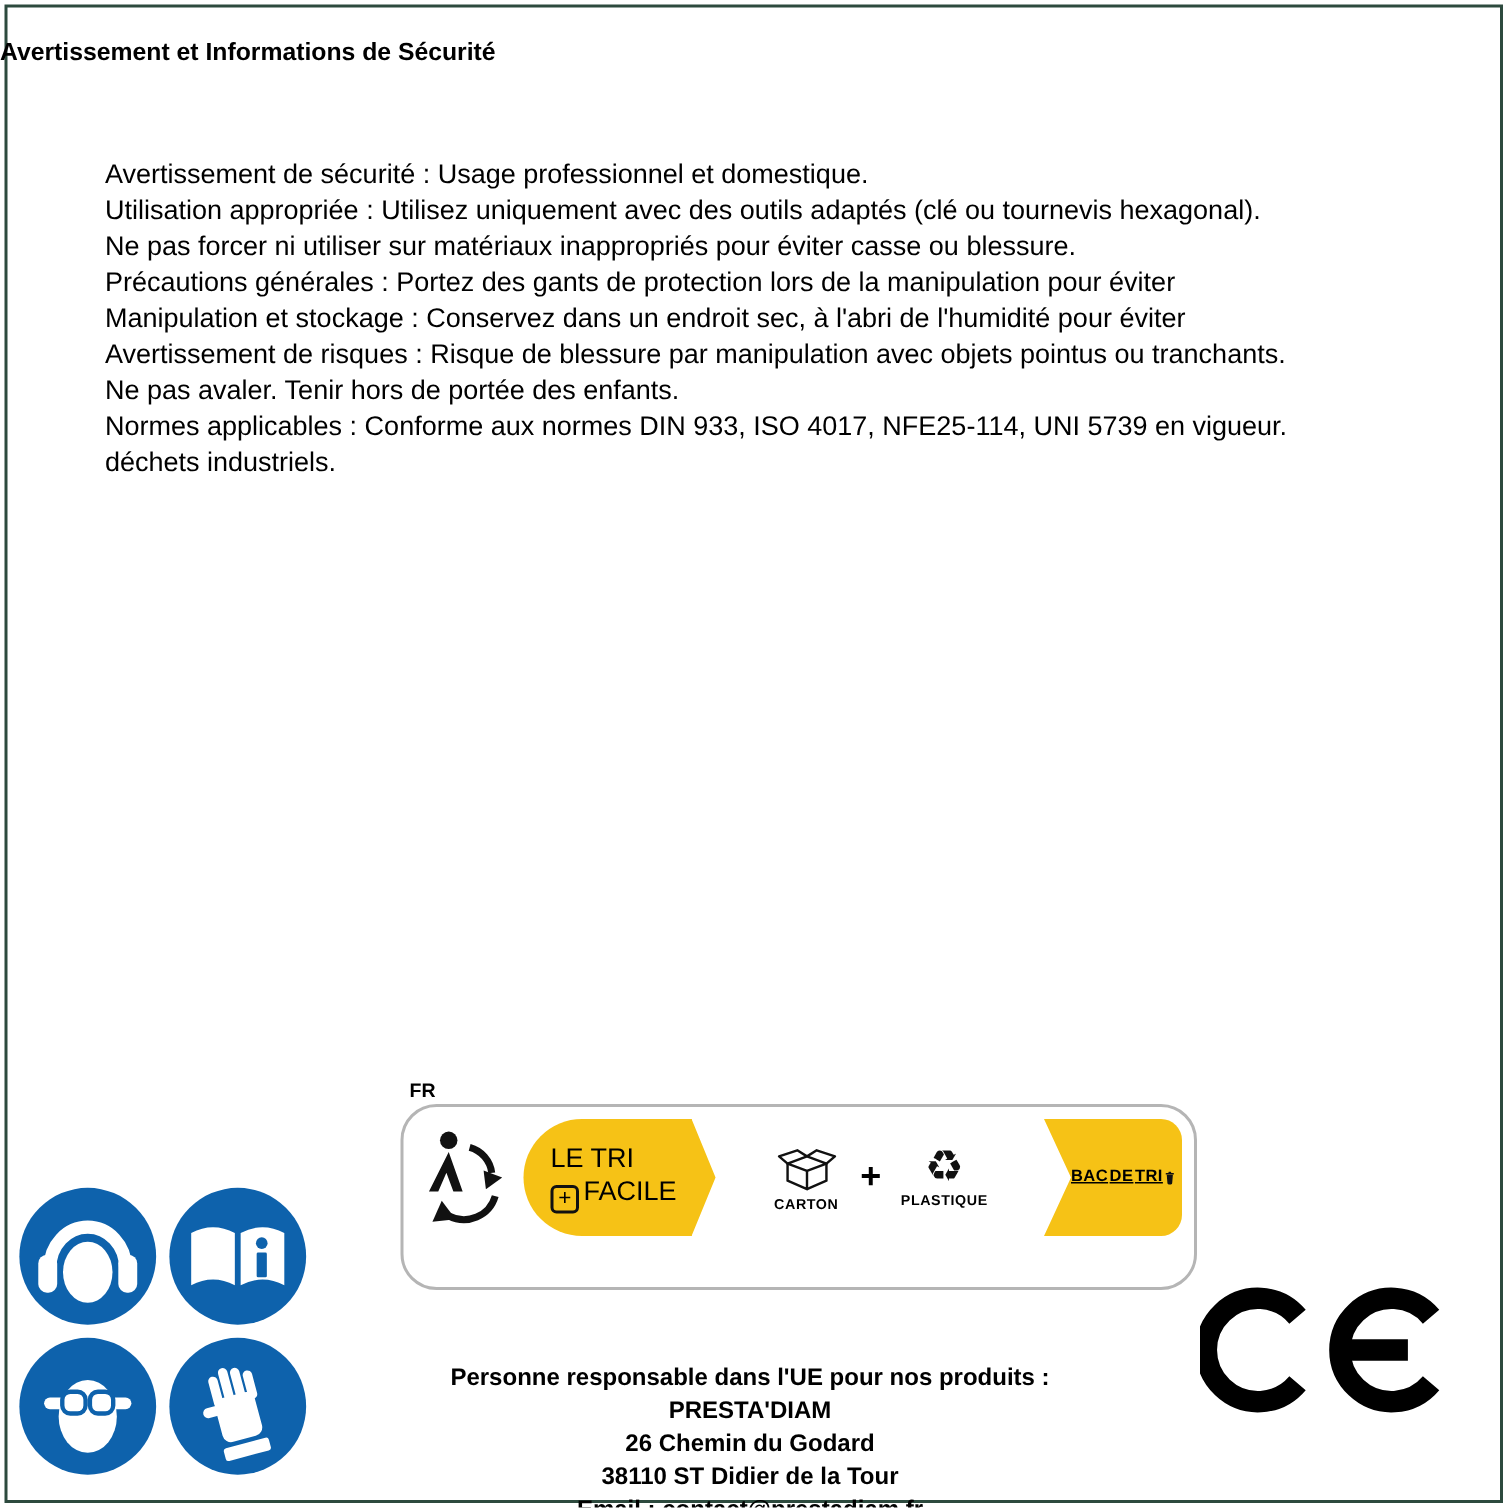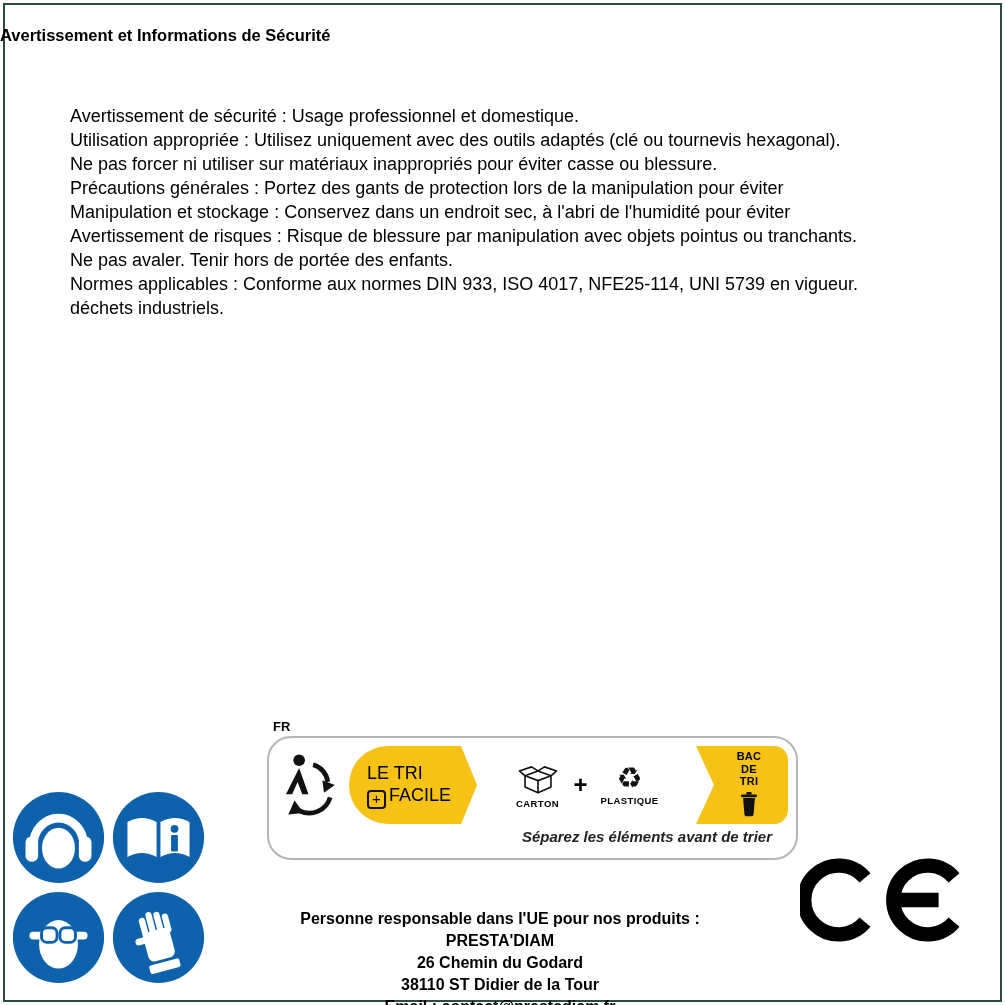--- a/index.html
+++ b/index.html
@@ -47,21 +47,21 @@
   }
   .white-arrow {
     flex:1; align-self:stretch; background:#fff;
     clip-path:polygon(0 0, calc(100% - 18px) 0, 100% 50%, calc(100% - 18px) 100%, 0 100%, 16px 50%);
     display:flex; align-items:center; justify-content:center; gap:13px; padding:0 30px 0 28px;
   }
   .mat { display:flex; flex-direction:column; align-items:center; gap:2px; }
   .mat .cap { font-size:9.5px; font-weight:bold; letter-spacing:.4px; }
   .plus-big { font-size:24px; font-weight:bold; }
   .recycle-glyph { font-size:29px; line-height:29px; color:#111; }
-  .bac { width:74px; display:flex; flex-direction:column; align-items:center; justify-content:center; gap:1px; padding-right:4px; }
+  .bac { width:74px; display:flex; align-items:center; justify-content:center; gap:1px; padding-right:4px;text-decoration:underline; }
   .bac-line { font-size:11px; font-weight:bold; line-height:11.5px; letter-spacing:.3px; }
   .bac svg { width:24px; height:29px; margin-top:1px; }
   .note { text-align:right; padding:4px 16px 0 0; font-style:italic; font-weight:bold; font-size:15px; color:#222; }
 
   .responsible {
     position:absolute; left:240px; top:908px; width:520px;
     text-align:center; font-weight:bold; font-size:16px; line-height:22px;
   }
 
   .ce { position:absolute; left:800px; top:851px; width:168px; height:98px; }
@@ -162,21 +162,20 @@
             <div class="bac-line">DE</div>
             <div class="bac-line">TRI</div>
             <svg viewBox="0 0 34 44" fill="#111">
               <path d="M8 12 h18 l-2 24 a4 4 0 0 1 -4 4 h-6 a4 4 0 0 1 -4 -4 Z"></path>
               <rect x="5" y="7" width="24" height="4" rx="1.5"></rect>
               <rect x="13" y="3" width="8" height="4" rx="1.5"></rect>
             </svg>
           </div>
         </div>
       </div>
-      <div class="note">Séparez les éléments avant de trier</div>
     </div>
   </div>
 
   <div class="responsible">
     <div>Personne responsable dans l'UE pour nos produits :</div>
     <div>PRESTA'DIAM</div>
     <div>26 Chemin du Godard</div>
     <div>38110 ST Didier de la Tour</div>
     <div>Email : contact@prestadiam.fr</div>
   </div>

